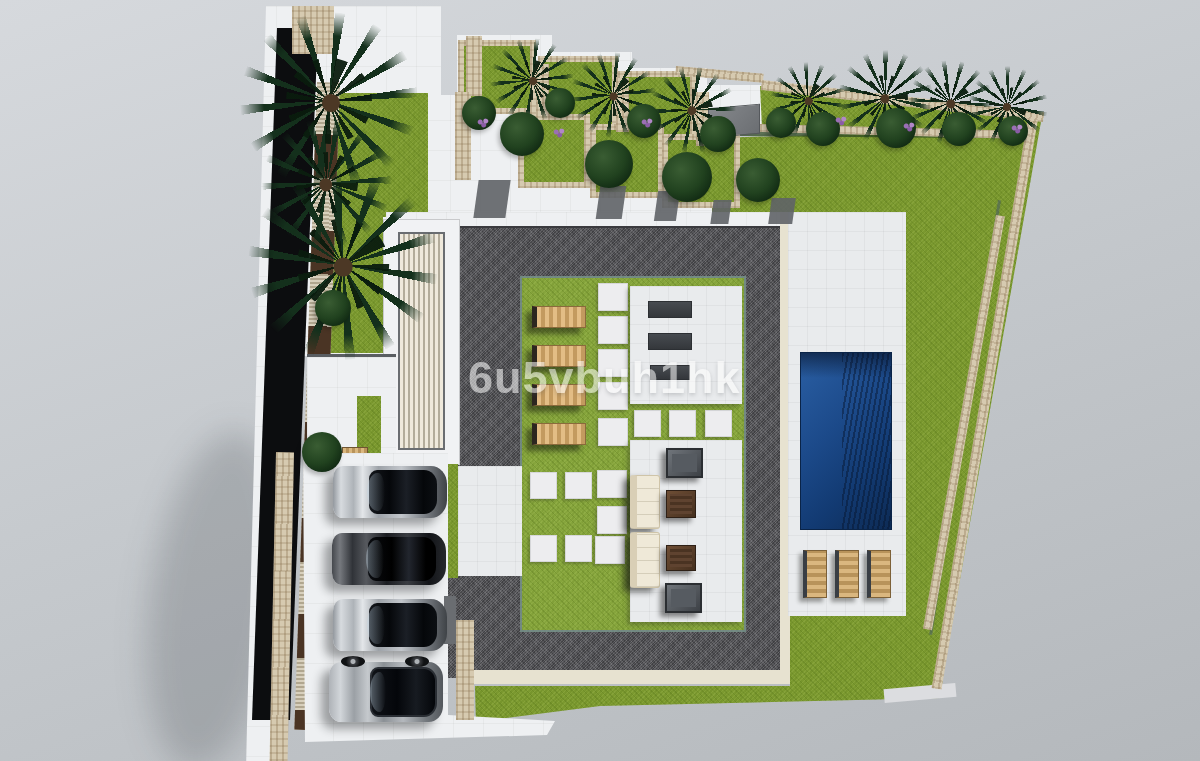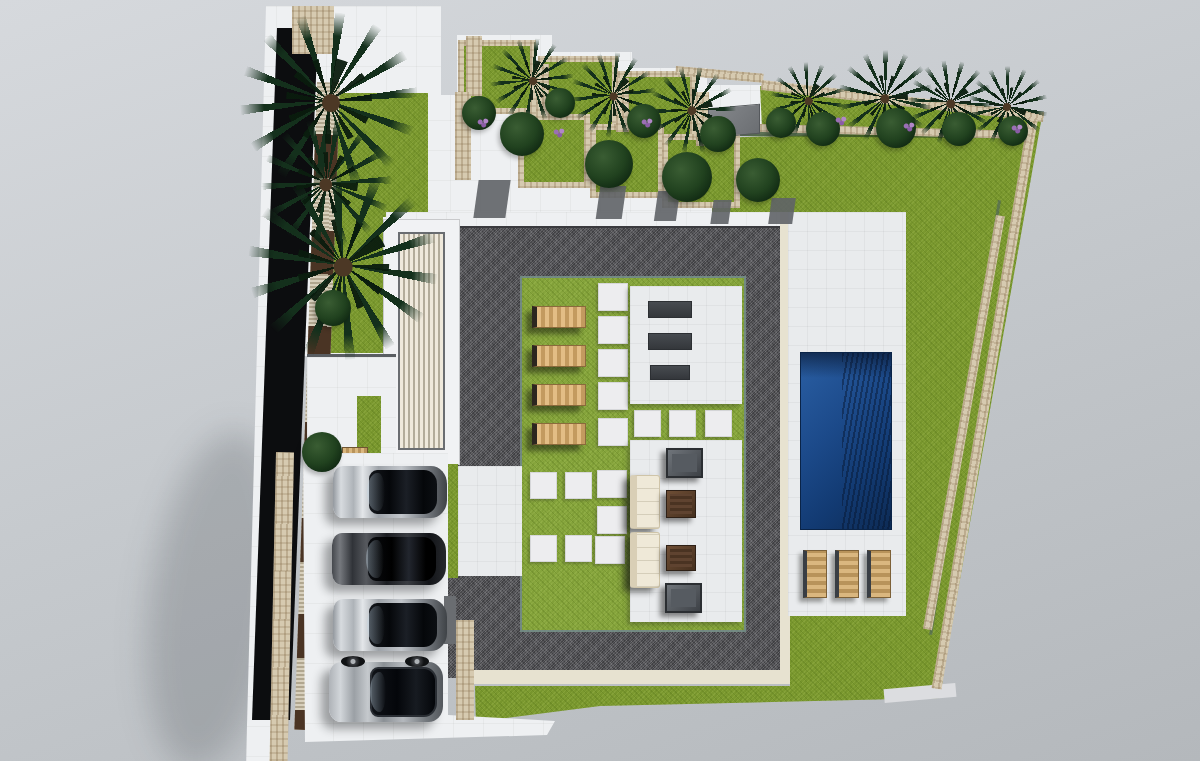--- a/index.html
+++ b/index.html
@@ -273,14 +273,15 @@
   <div class="palm" style="left:968px;top:66px;width:80px;height:80px;transform:rotate(95deg);"></div>
   <div class="bush" style="left:766px;top:108px;width:30px;height:30px;"></div>
   <div class="bush" style="left:806px;top:112px;width:34px;height:34px;"></div>
   <div class="bush" style="left:876px;top:108px;width:40px;height:40px;"></div>
   <div class="bush" style="left:942px;top:112px;width:34px;height:34px;"></div>
   <div class="bush" style="left:998px;top:116px;width:30px;height:30px;"></div>
   <div class="flower" style="left:834px;top:116px;"></div>
   <div class="flower" style="left:902px;top:122px;"></div>
   <div class="flower" style="left:1010px;top:124px;"></div>
 
+  <div id="watermark">6u5vbuh1hk</div>
 
 </div>
 
 </body></html>

